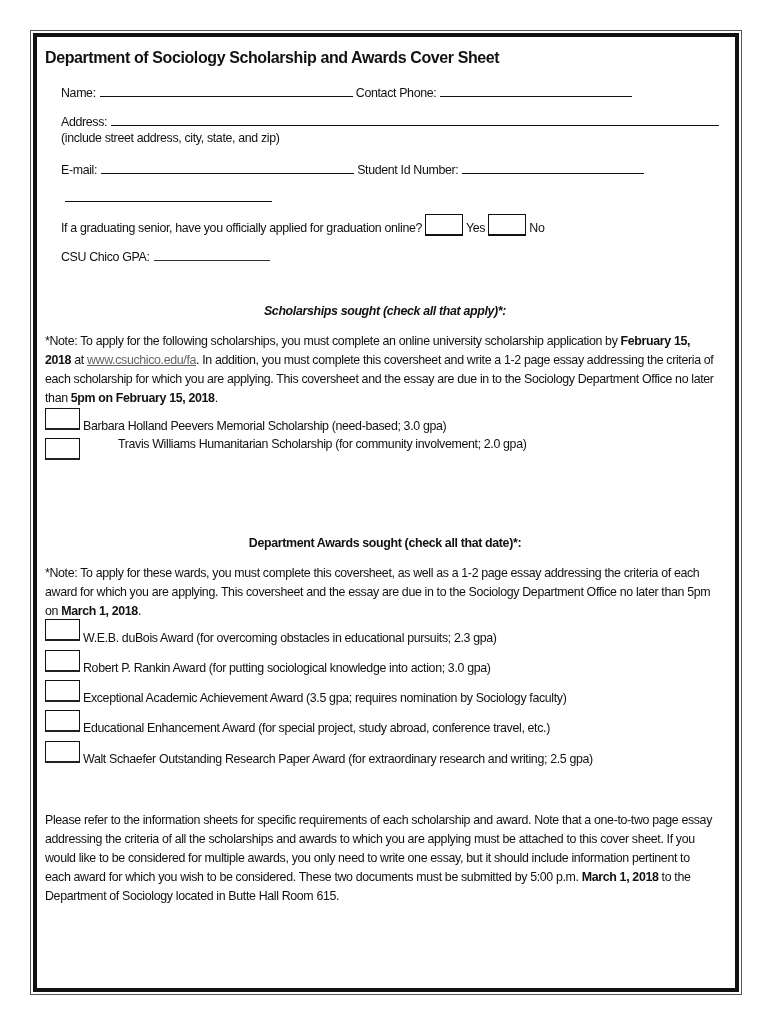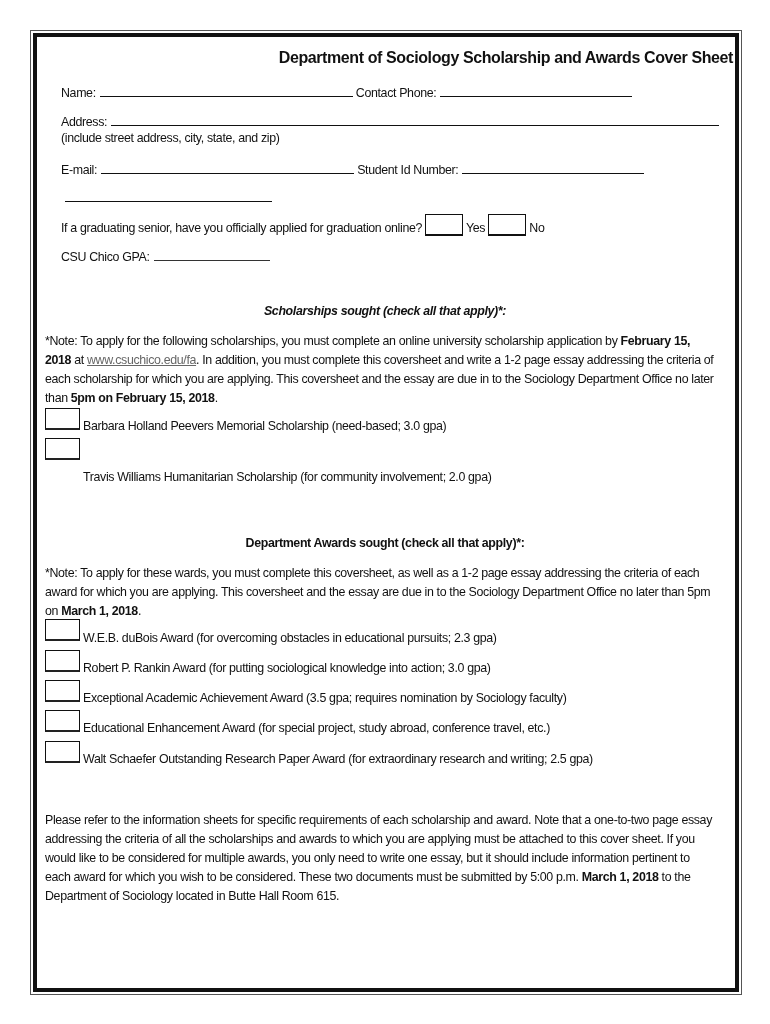--- a/index.html
+++ b/index.html
@@ -1,21 +1,21 @@
 <!DOCTYPE html>
 <html><head>
 <meta charset="utf-8">
 <style>
   html, body { margin:0; padding:0; background:#ffffff; }
   body { width:770px; height:1024px; position:relative; font-family:"Liberation Sans", sans-serif; color:#111; }
   .frame-outer { position:absolute; left:30px; top:30px; width:712px; height:965px; border:1px solid #555; box-sizing:border-box; }
   .frame-inner { position:absolute; left:33px; top:33px; width:706px; height:959px; border:4px solid #111; box-sizing:border-box; }
   .page { position:absolute; left:45px; top:0; width:680px; font-size:12.4px; letter-spacing:-0.35px; }
   .line { position:absolute; left:8px; white-space:nowrap;margin-left:8px; }
-  .title { position:absolute; left:8px; width:680px; top:49px; text-align:right; font-weight:bold; font-size:16px; letter-spacing:-0.4px; }
+  .title { position:absolute; left:0; width:680px; top:49px; text-align:left; font-weight:bold; font-size:16px; letter-spacing:-0.4px; }
   .blank { display:inline-block; border-bottom:1px solid #111; height:12px; vertical-align:baseline; margin-left:4px; }
   .blank.thin { border-bottom-color:#333; }
   .cb { display:inline-block; width:33px; height:22px; border:1px solid #111; border-bottom:2px solid #111; box-sizing:border-box; vertical-align:-4px; }
   .cb-left { position:absolute; left:0; width:35px; height:22px; border:1px solid #111; border-bottom:2px solid #222; box-sizing:border-box; }
   .section-head { position:absolute; left:0; width:680px; text-align:center; font-weight:bold; }
   .para { position:absolute; left:0; width:672px; line-height:19px; }
   .para b { font-weight:bold; }
   .link { color:#666; text-decoration:underline; }
   .item-label { position:absolute; left:38px; white-space:nowrap; }
 </style>
@@ -62,23 +62,23 @@
   <div class="section-head" style="top:304px;font-style:italic;">Scholarships sought (check all that apply)*:</div>
 
   <div class="para" style="top:332px;">
     <span>*Note: To apply for the following scholarships, you must complete an online university scholarship application by</span>
     <b>February 15, 2018</b><span> at </span><span class="link">www.csuchico.edu/fa</span><span>.  In addition, you must complete this coversheet and write a 1-2 page essay addressing the criteria of each scholarship for which you are applying.  This coversheet and the essay are due in to the Sociology Department Office no later than </span><b>5pm on February 15, 2018</b><span>.</span>
   </div>
 
   <div class="cb-left" style="top:408px;"></div>
   <div class="item-label" style="top:419px;">Barbara Holland Peevers Memorial Scholarship (need-based; 3.0 gpa)</div>
   <div class="cb-left" style="top:438px;"></div>
-  <div class="item-label" style="top:470px;">Travis Williams Humanitarian Scholarship (for community involvement; 2.0 gpa)</div>
+  <div class="item-label" style="top:437px;margin-left:35px;">Travis Williams Humanitarian Scholarship (for community involvement; 2.0 gpa)</div>
 
-  <div class="section-head" style="top:536px;">Department Awards sought (check all that apply)*:</div>
+  <div class="section-head" style="top:536px;">Department Awards sought (check all that date)*:</div>
 
   <div class="para" style="top:564px;">
     <span>*Note: To apply for these wards, you must complete this coversheet, as well as a 1-2 page essay addressing the criteria of each award for which you are applying.  This coversheet and the essay are due in to the Sociology Department Office no later than 5pm on </span><b>March 1, 2018</b><span>.</span>
   </div>
 
   <div class="cb-left" style="top:619px;"></div>
   <div class="item-label" style="top:631px;">W.E.B. duBois Award (for overcoming obstacles in educational pursuits; 2.3 gpa)</div>
   <div class="cb-left" style="top:650px;"></div>
   <div class="item-label" style="top:661px;">Robert P. Rankin Award (for putting sociological knowledge into action; 3.0 gpa)</div>
   <div class="cb-left" style="top:680px;"></div>

